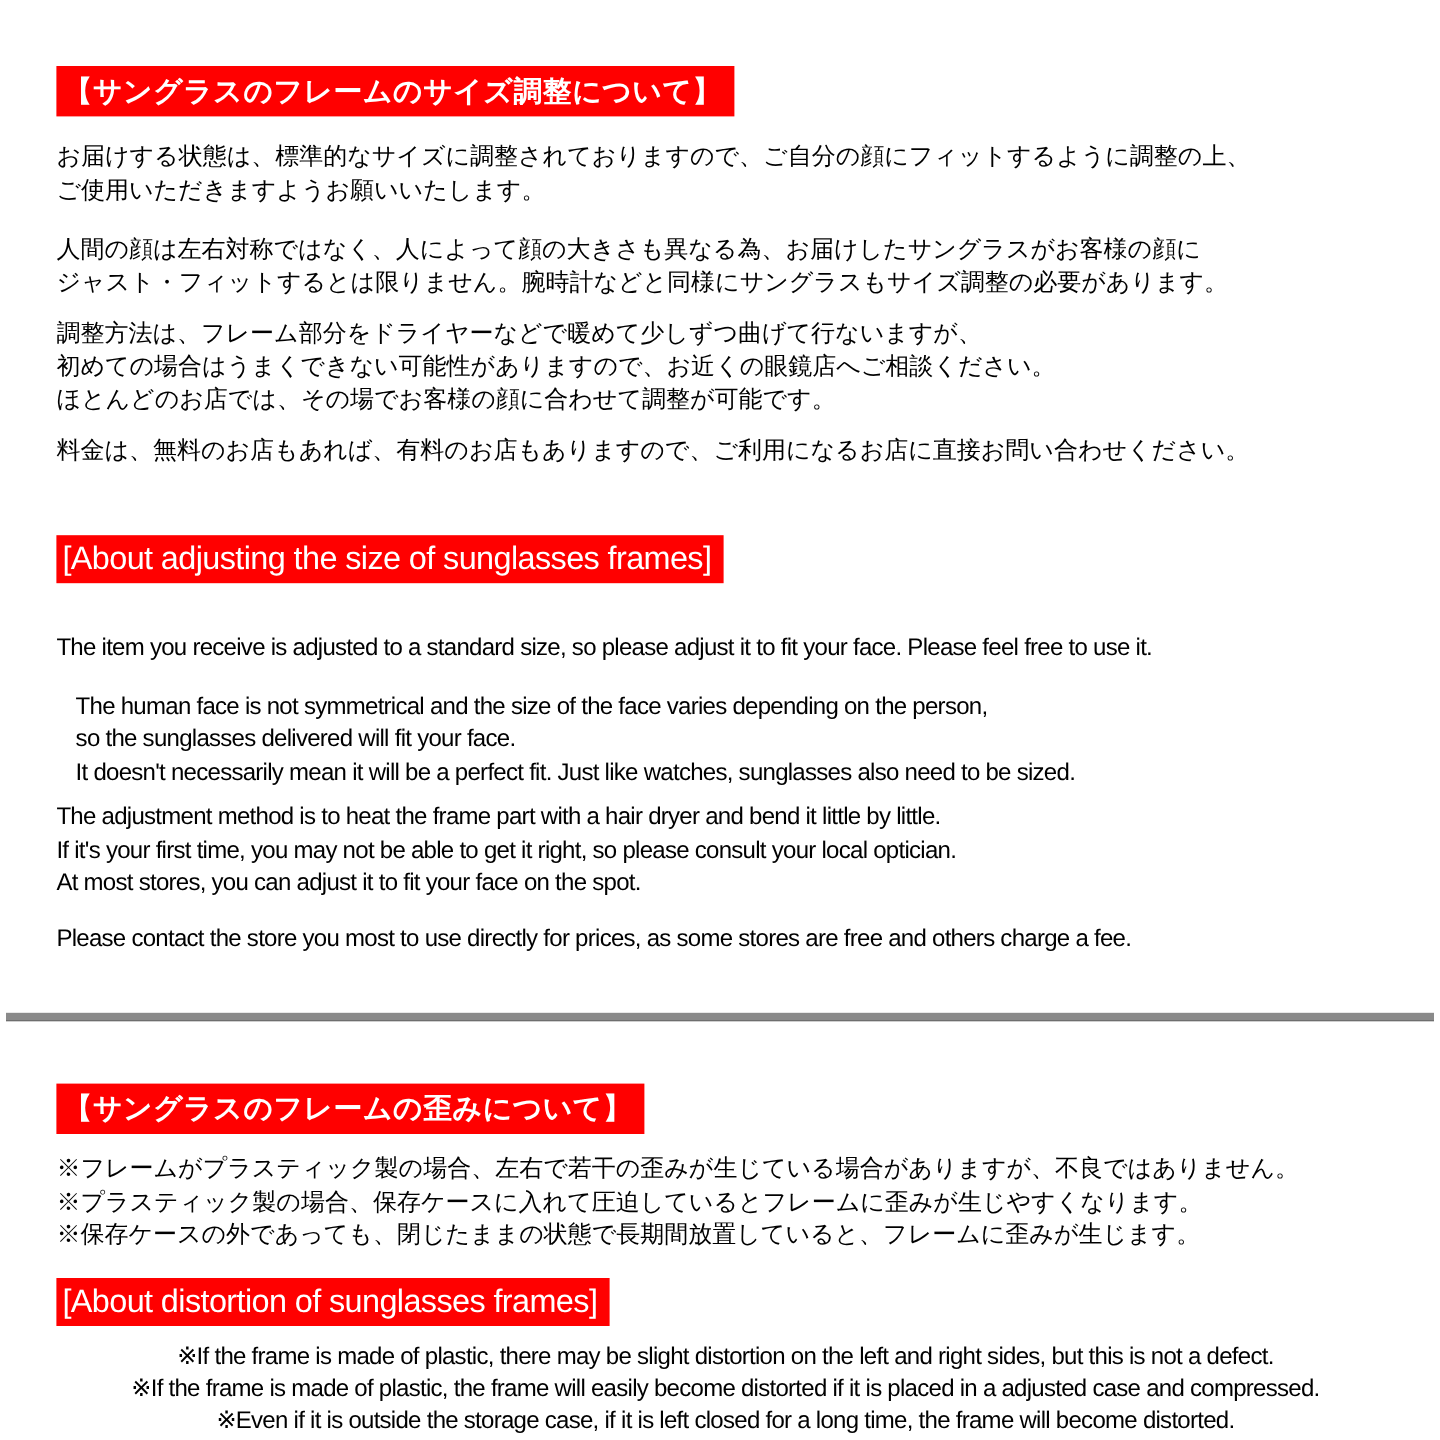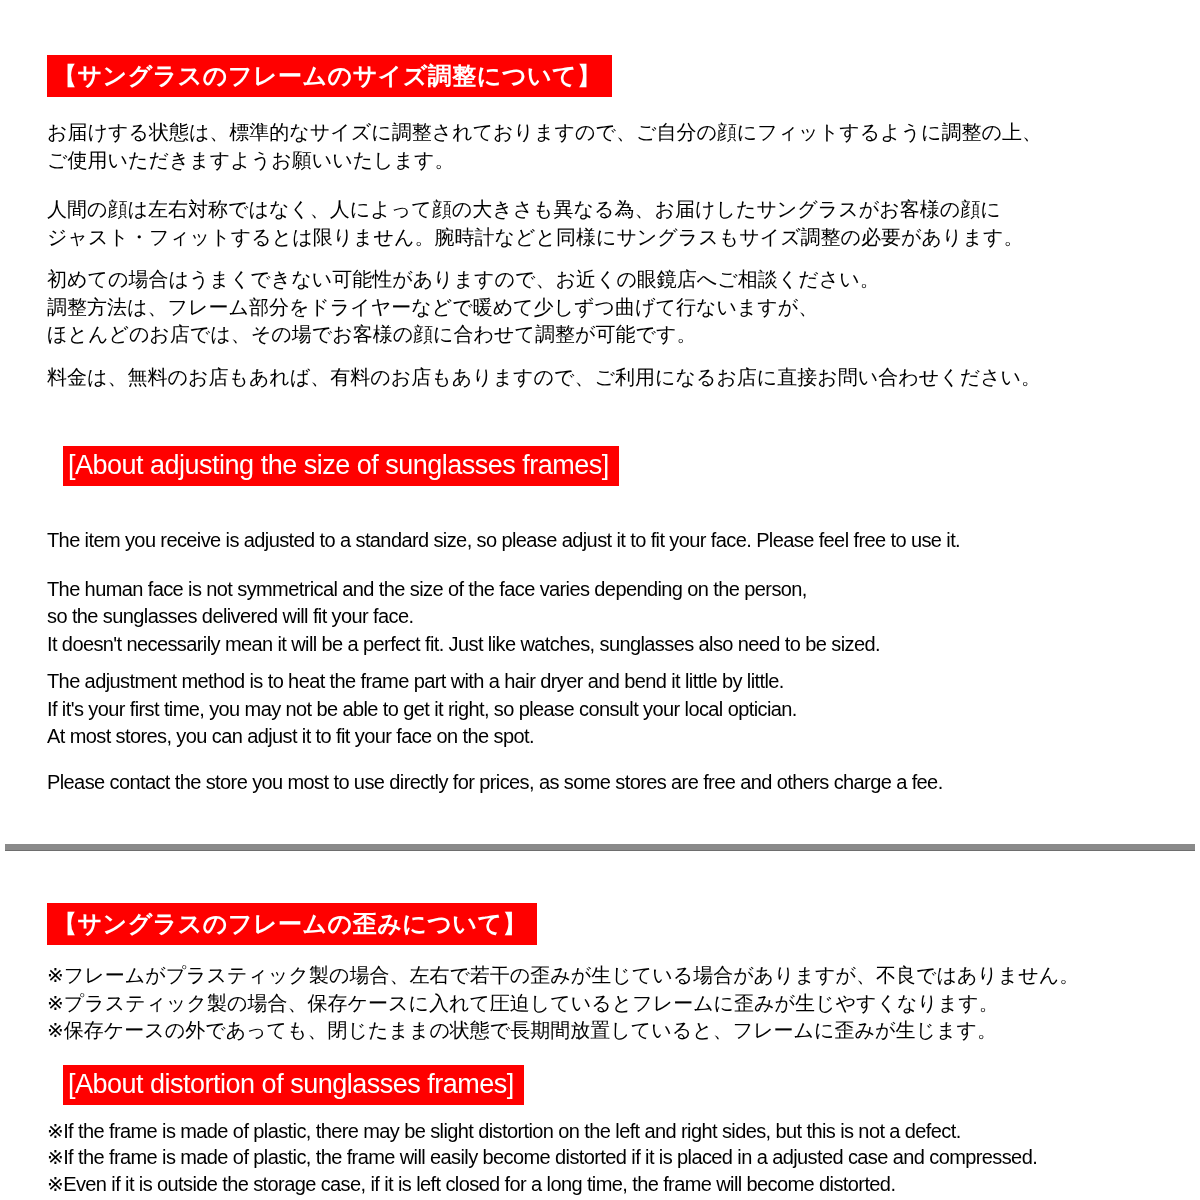--- a/index.html
+++ b/index.html
@@ -26,57 +26,57 @@
     font-size: 24px;
     font-weight: bold;
     letter-spacing: 0.5px;
     padding: 5px 10px 5px 6px;
   }
   .banner-en {
     font-size: 27px;
     font-weight: normal;
     letter-spacing: -0.5px;
     padding: 4px 10px 5px 5px;
-    margin-left: 16px;
   }
 
   .jp-body {
     font-size: 20px;
     line-height: 27.5px;
     letter-spacing: 0;
+    font-family: Liberation Mono, monospace;
   }
   .en-body {
     font-size: 20px;
     line-height: 27.5px;
     letter-spacing: -0.6px;
   }
   p { margin: 0; }
 
   .p-jp1 { margin-top: 22px; }
   .p-jp2 { margin-top: 22px; }
   .p-jp3 { margin-top: 15px; }
   .p-jp4 { margin-top: 15px; }
   .banner-en-size { margin-top: 55px; }
   .p-en1 { margin-top: 41px; }
-  .p-en2 { margin-top: 21px; }
+  .p-en2 { margin-top: 21px; margin-left: 16px; }
   .p-en3 { margin-top: 10px; }
   .p-en4 { margin-top: 18px; }
 
   .divider {
     height: 6px;
     background: #8a8a8a;
     border-bottom: 1px solid #6e6e6e;
     margin: 48px 5px 0 5px;
   }
 
   .content-bottom { padding-top: 52px; }
   .notes-jp { margin-top: 17px; }
   .banner-en-distortion { margin-top: 20px; }
   .notes-en { margin-top: 13px; }
-  .notes-en p { line-height: 26.5px; }
+  .notes-en p { line-height: 26.5px; text-align: center; }
 </style>
 </head>
 <body>
 
 <div class="doc">
 
   <div class="content content-top">
 
     <div class="banner banner-jp">【サングラスのフレームのサイズ調整について】</div>
 
@@ -84,22 +84,22 @@
       <p>お届けする状態は、標準的なサイズに調整されておりますので、ご自分の顔にフィットするように調整の上、</p>
       <p>ご使用いただきますようお願いいたします。</p>
     </div>
 
     <div class="jp-body p-jp2">
       <p>人間の顔は左右対称ではなく、人によって顔の大きさも異なる為、お届けしたサングラスがお客様の顔に</p>
       <p>ジャスト・フィットするとは限りません。腕時計などと同様にサングラスもサイズ調整の必要があります。</p>
     </div>
 
     <div class="jp-body p-jp3">
+      <p>調整方法は、フレーム部分をドライヤーなどで暖めて少しずつ曲げて行ないますが、</p>
       <p>初めての場合はうまくできない可能性がありますので、お近くの眼鏡店へご相談ください。</p>
-      <p>調整方法は、フレーム部分をドライヤーなどで暖めて少しずつ曲げて行ないますが、</p>
       <p>ほとんどのお店では、その場でお客様の顔に合わせて調整が可能です。</p>
     </div>
 
     <div class="jp-body p-jp4">
       <p>料金は、無料のお店もあれば、有料のお店もありますので、ご利用になるお店に直接お問い合わせください。</p>
     </div>
 
     <div>
       <div class="banner banner-en banner-en-size">[About adjusting the size of sunglasses frames]</div>
     </div>

